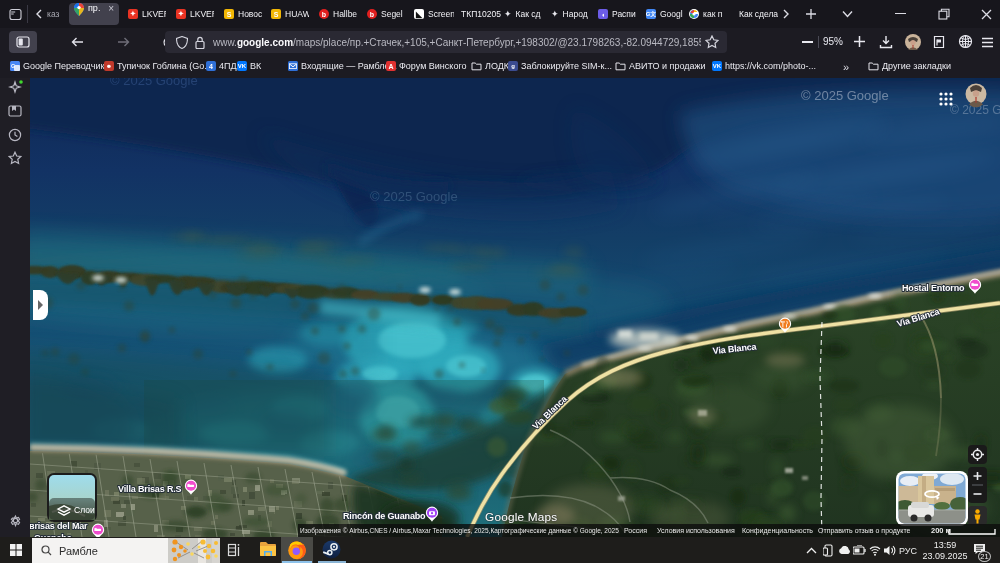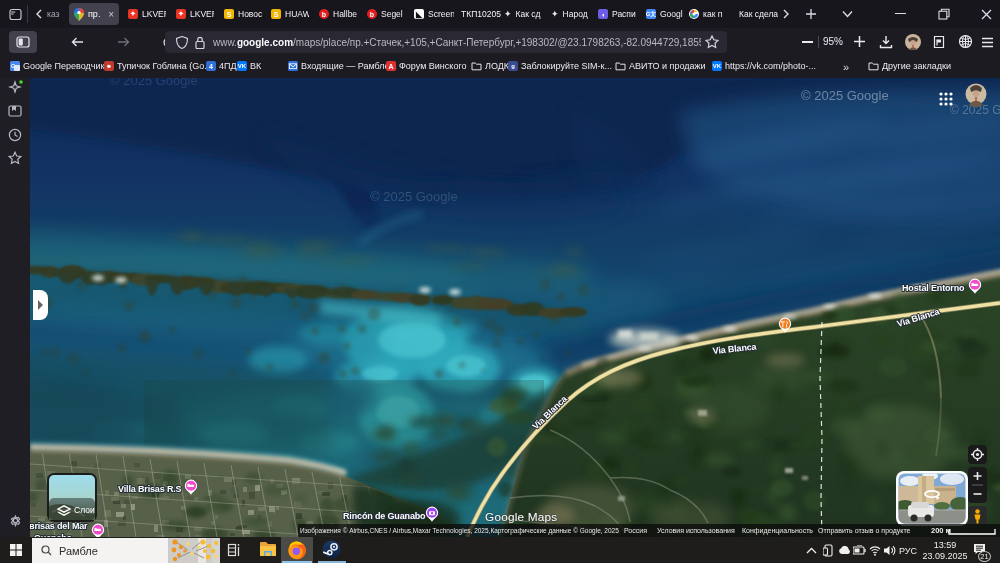--- a/index.html
+++ b/index.html
@@ -3,21 +3,21 @@
 <style>
 *{margin:0;padding:0;box-sizing:border-box}
 html,body{width:1000px;height:563px;overflow:hidden;font-family:"Liberation Sans",sans-serif;background:#1c1b22}
 .abs{position:absolute}
 #page{position:relative;width:1000px;height:563px}
 
 #tabbar{position:absolute;left:0;top:0;width:1000px;height:28px;background:#17161c;color:#fbfbfe}
 .tab{position:absolute;top:6px;height:16px;font-size:8.5px;color:#f3f3f7;white-space:nowrap;overflow:hidden;display:flex;align-items:center;gap:4px}
 .ticon{width:10px;height:10px;flex:0 0 10px;border-radius:2px;display:inline-flex;align-items:center;justify-content:center;font-size:7px;font-weight:bold;color:#fff}
 .tc{border-radius:50%}
-#activetab{position:absolute;left:69px;top:3px;width:50px;height:22px;background:#42414d;border-radius:4px;display:flex;align-items:center;padding:0 5px;gap:4px;font-size:9px;color:#fbfbfe}
+#activetab{position:absolute;left:69px;top:3px;width:50px;height:22px;background:#42414d;border-radius:4px;display:flex;padding:0 5px;gap:4px;font-size:9px;color:#fbfbfe}
 
 #navbar{position:absolute;left:0;top:28px;width:1000px;height:28px;background:#1c1b22}
 #urlfield{position:absolute;left:165px;top:3px;width:562px;height:22px;background:#2a2933;border-radius:4px;color:#b9b9c2;font-size:10px;display:flex;align-items:center;white-space:nowrap;overflow:hidden}
 .nicon{position:absolute;color:#e8e8ef}
 
 #bookbar{position:absolute;left:0;top:56px;width:1000px;height:22px;background:#1c1b22}
 .bm{position:absolute;top:5px;height:12px;font-size:9px;color:#eaeaf0;white-space:nowrap;display:flex;align-items:flex-start;gap:3px}
 .bicon{width:10px;height:10px;flex:0 0 10px;border-radius:2px;display:inline-flex;align-items:center;justify-content:center;font-size:7px;font-weight:bold;color:#fff}
 
 #sidebar{position:absolute;left:0;top:78px;width:30px;height:459px;background:#1f1e25}

